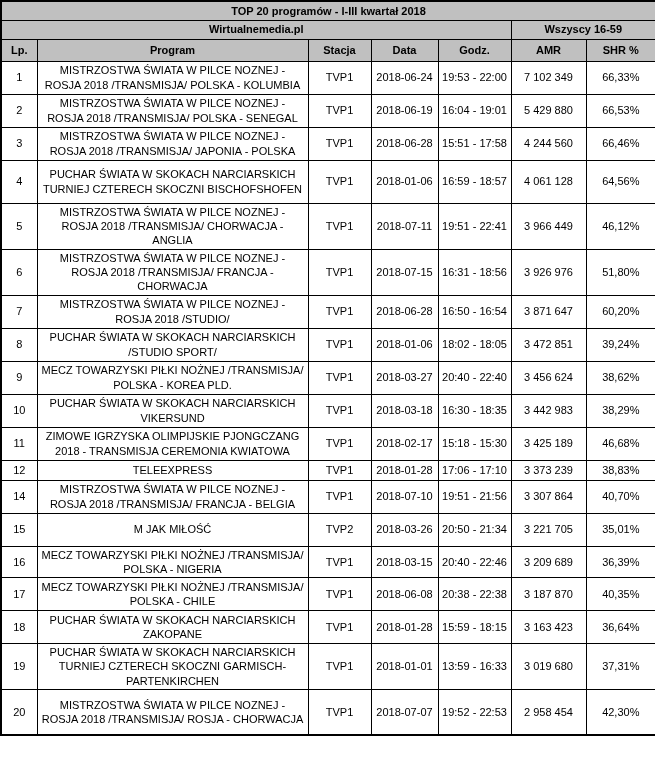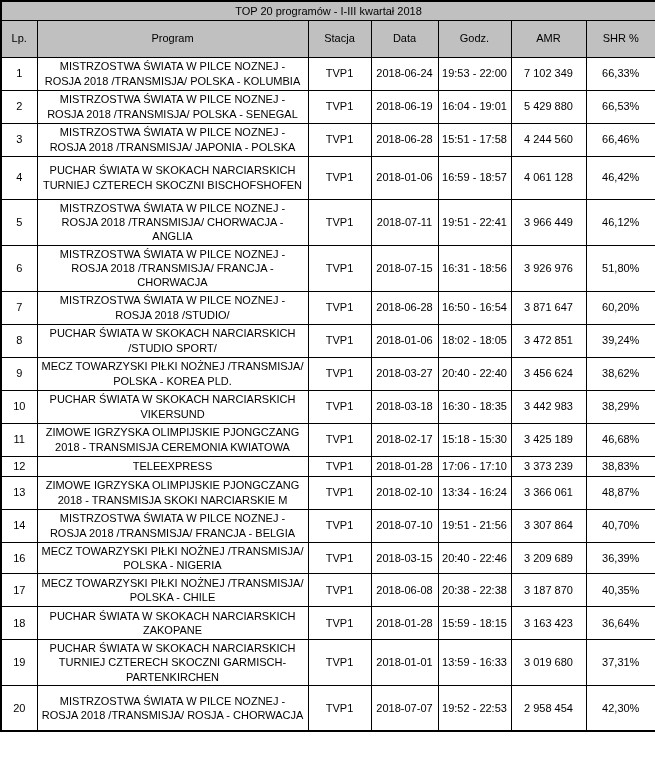--- a/index.html
+++ b/index.html
@@ -28,25 +28,25 @@
     vertical-align: middle;
     padding: 1px 3px;
     font-size: 11px;
     line-height: 1.3;
     color: var(--text);
     overflow: hidden;
     word-wrap: break-word;
   }
   thead th {
     background: var(--header-bg);
-    font-weight: normal;
+    font-weight: bold;
   }
   tr.title-row    { height: 19px; }
   tr.source-row   { height: 19px; }
-  tr.colhead-row  { height: 37px; }
+  tr.colhead-row  { height: 22px; }
   tbody tr { height: 33px; background: var(--row-bg); }
   tbody tr:nth-child(4)  { height: 43px; }
   tbody tr:nth-child(5),
   tbody tr:nth-child(6),
   tbody tr:nth-child(19) { height: 46px; }
   tbody tr:nth-child(12),
   tbody tr:nth-child(15) { height: 20px; }
   tbody tr:nth-child(20) { height: 48px; }
   col.c-lp      { width: 36px;  }
   col.c-program { width: 271px; }
@@ -66,20 +66,24 @@
       <col class="c-station">
       <col class="c-date">
       <col class="c-time">
       <col class="c-amr">
       <col class="c-shr">
   </colgroup>
   <thead>
     <tr class="title-row">
       <th colspan="7">TOP 20 programów - I-III kwartał 2018</th>
     </tr>
+    <tr class="source-row">
+      <th colspan="5">Wirtualnemedia.pl</th>
+      <th colspan="2">Wszyscy 16-59</th>
+    </tr>
     <tr class="colhead-row">
       <th>Lp.</th>
       <th>Program</th>
       <th>Stacja</th>
       <th>Data</th>
       <th>Godz.</th>
       <th>AMR</th>
       <th>SHR %</th>
     </tr>
   </thead>
@@ -111,21 +115,21 @@
     <td>4 244 560</td>
     <td>66,46%</td>
   </tr>
       <tr>
     <td>4</td>
     <td>PUCHAR ŚWIATA W SKOKACH NARCIARSKICH TURNIEJ CZTERECH SKOCZNI BISCHOFSHOFEN</td>
     <td>TVP1</td>
     <td>2018-01-06</td>
     <td>16:59 - 18:57</td>
     <td>4 061 128</td>
-    <td>46,42%</td>
+    <td>64,56%</td>
   </tr>
       <tr>
     <td>5</td>
     <td>MISTRZOSTWA ŚWIATA W PILCE NOZNEJ - ROSJA 2018 /TRANSMISJA/ CHORWACJA - ANGLIA</td>
     <td>TVP1</td>
     <td>2018-07-11</td>
     <td>19:51 - 22:41</td>
     <td>3 966 449</td>
     <td>46,12%</td>
   </tr>
@@ -186,38 +190,38 @@
       <tr>
     <td>12</td>
     <td>TELEEXPRESS</td>
     <td>TVP1</td>
     <td>2018-01-28</td>
     <td>17:06 - 17:10</td>
     <td>3 373 239</td>
     <td>38,83%</td>
   </tr>
       <tr>
-    <td>13</td>
-    <td>ZIMOWE IGRZYSKA OLIMPIJSKIE PJONGCZANG 2018 - TRANSMISJA SKOKI NARCIARSKIE M</td>
-    <td>TVP1</td>
-    <td>2018-02-10</td>
-    <td>13:34 - 16:24</td>
-    <td>3 366 061</td>
-    <td>48,87%</td>
-  </tr>
-      <tr>
     <td>14</td>
     <td>MISTRZOSTWA ŚWIATA W PILCE NOZNEJ - ROSJA 2018 /TRANSMISJA/ FRANCJA - BELGIA</td>
     <td>TVP1</td>
     <td>2018-07-10</td>
     <td>19:51 - 21:56</td>
     <td>3 307 864</td>
     <td>40,70%</td>
   </tr>
       <tr>
+    <td>15</td>
+    <td>M JAK MIŁOŚĆ</td>
+    <td>TVP2</td>
+    <td>2018-03-26</td>
+    <td>20:50 - 21:34</td>
+    <td>3 221 705</td>
+    <td>35,01%</td>
+  </tr>
+      <tr>
     <td>16</td>
     <td>MECZ TOWARZYSKI PIŁKI NOŻNEJ /TRANSMISJA/ POLSKA - NIGERIA</td>
     <td>TVP1</td>
     <td>2018-03-15</td>
     <td>20:40 - 22:46</td>
     <td>3 209 689</td>
     <td>36,39%</td>
   </tr>
       <tr>
     <td>17</td>

